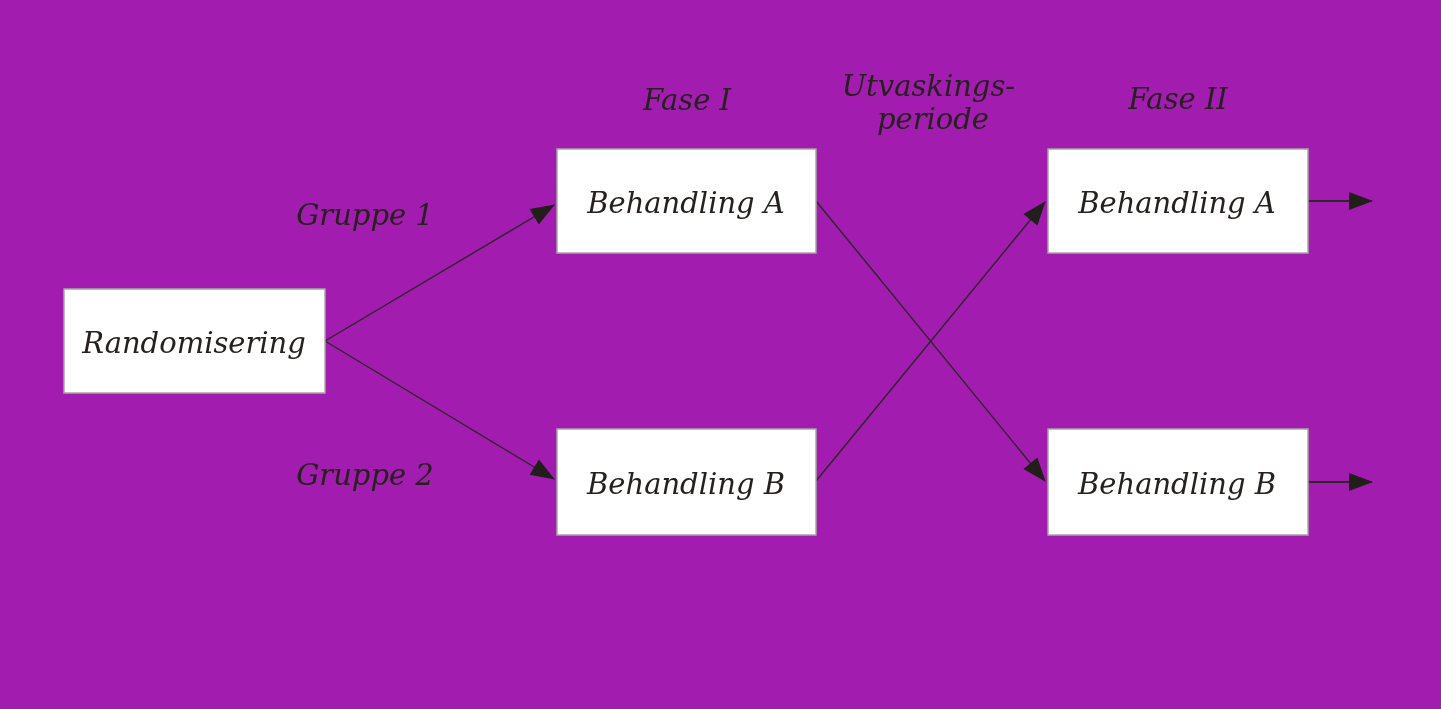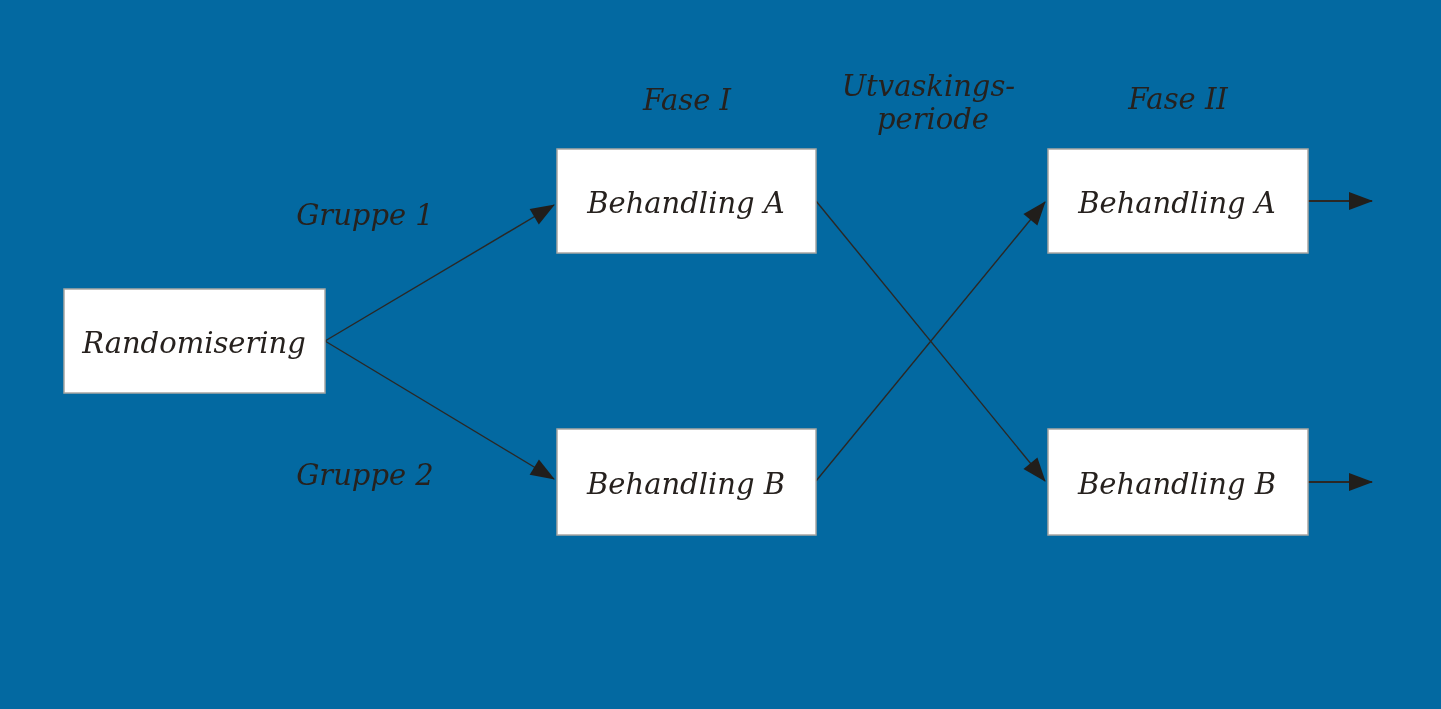--- a/index.html
+++ b/index.html
@@ -4,21 +4,21 @@
 <style>
   html, body {
     margin: 0;
     padding: 0;
     background: #f2f1ee;
   }
   .canvas {
     position: relative;
     width: 1441px;
     height: 709px;
-    background: #0369a1;
+    background: #a21caf;
     overflow: hidden;
     font-family: "DejaVu Serif", serif;
   }
   svg { display: block; }
   .node-rect {
     fill: #ffffff;
     stroke: #a8a6a3;
     stroke-width: 1.5;
   }
   .diagram-text {

